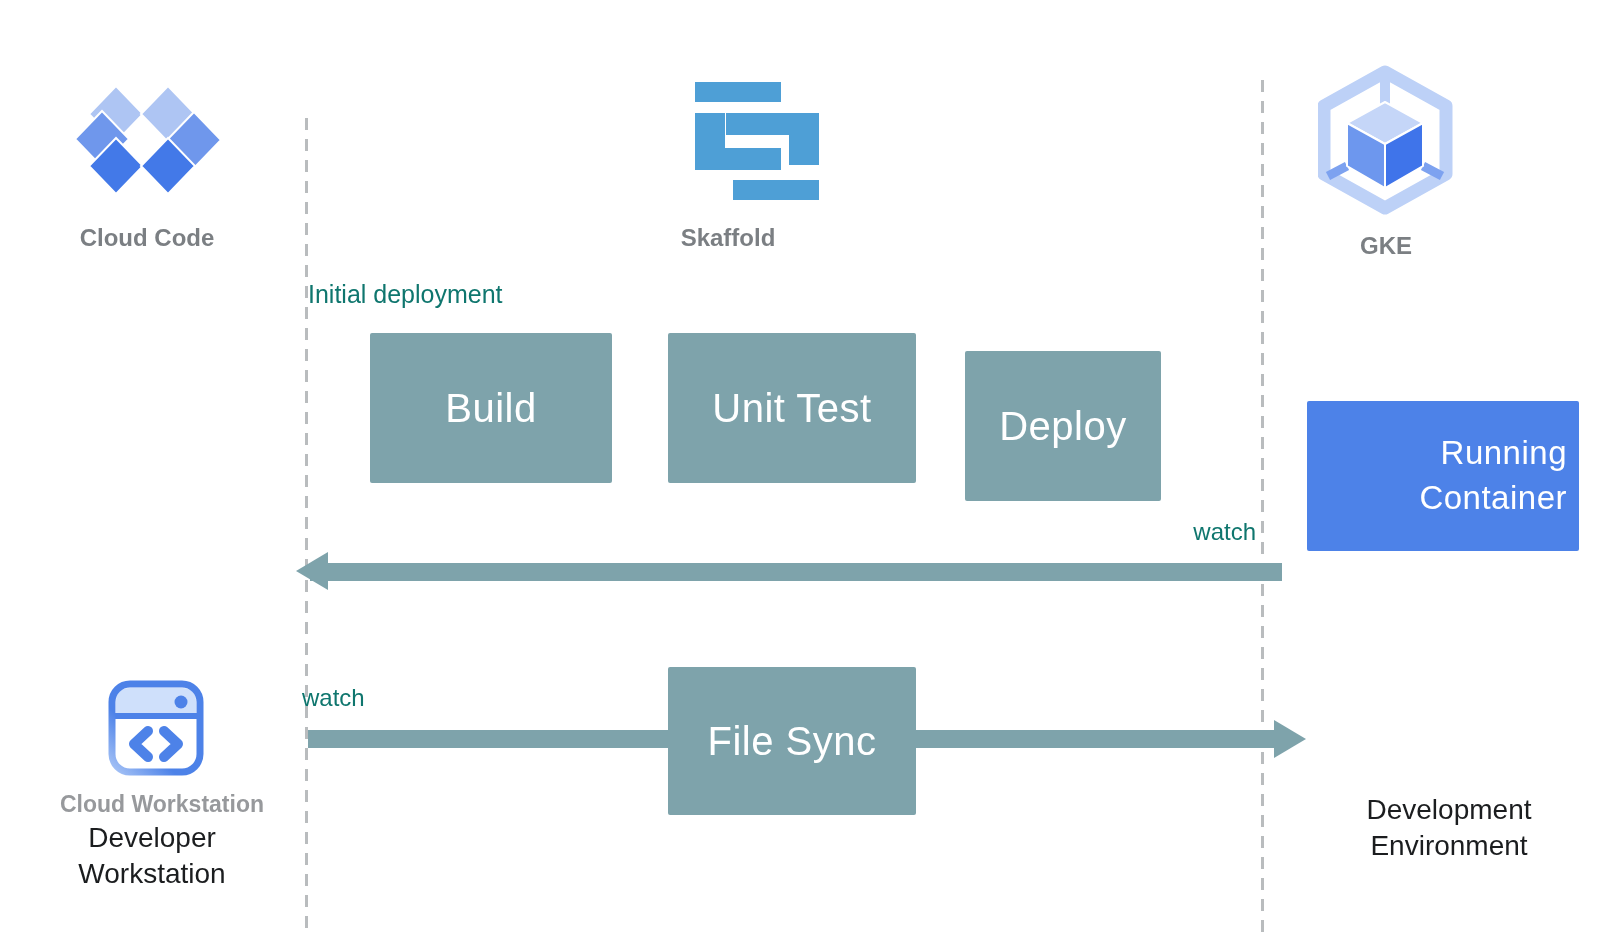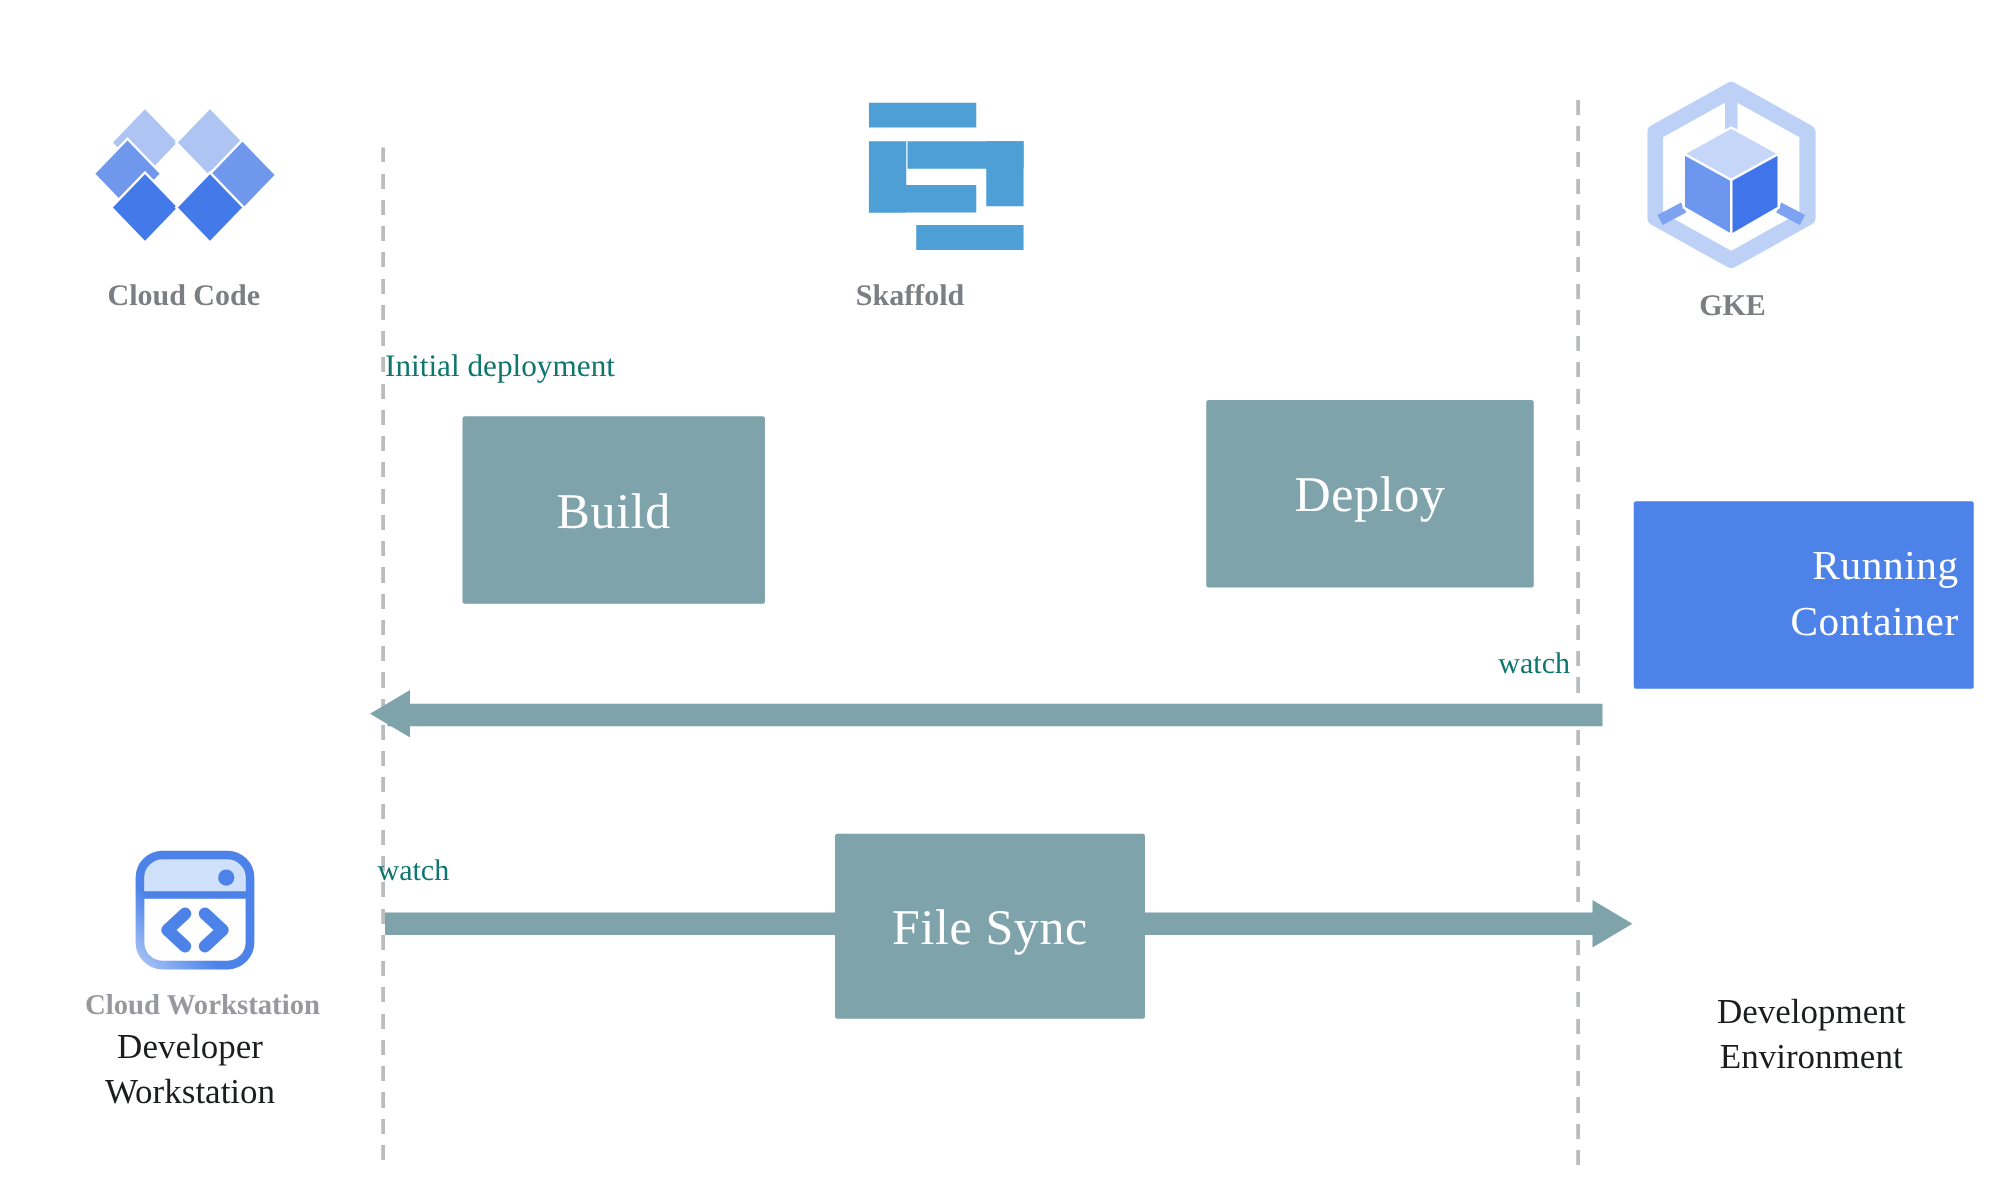--- a/index.html
+++ b/index.html
@@ -1,18 +1,18 @@
 <!DOCTYPE html>
 <html><head>
 <meta charset="utf-8">
 <style>
   html,body{margin:0;padding:0;background:#ffffff;}
   .stage{
     position:relative;width:1600px;height:948px;background:#ffffff;overflow:hidden;
-    font-family:Liberation Serif, serif;color:#1f2125;
+    font-family:Liberation Sans, sans-serif;color:#1f2125;
   }
   
   .vdash{
     position:absolute;width:3px;
     background:repeating-linear-gradient(to bottom,#b9bcbe 0 12px,transparent 12px 21px);
   }
   
   .node{
     position:absolute;display:flex;align-items:center;justify-content:center;
     text-align:center;color:#ffffff;letter-spacing:.5px;border-radius:2px;
@@ -90,21 +90,22 @@
       <polygon points="105,59 67,80 67,124 105,102" fill="#3f74ea"></polygon>
     </g>
   </svg>
   <div class="toollabel" style="left:1286px;top:232px;width:200px;">GKE</div>
 
   <div class="anno" style="left:308px;top:280px;">Initial deployment</div>
   <div class="anno small" style="left:1056px;top:518px;width:200px;text-align:right;">watch</div>
   <div class="anno small" style="left:302px;top:684px;">watch</div>
 
   <div class="node node-teal" style="left:370px;top:333px;width:242px;height:150px;">Build</div>
-  <div class="node node-teal" style="left:965px;top:320px;width:262px;height:150px;">Deploy</div>
+  <div class="node node-teal" style="left:668px;top:333px;width:248px;height:150px;">Unit Test</div>
+  <div class="node node-teal" style="left:965px;top:351px;width:196px;height:150px;">Deploy</div>
   <div class="node node-teal" style="left:668px;top:667px;width:248px;height:148px;">File Sync</div>
   <div class="node node-blue small" style="left:1307px;top:401px;width:248px;height:150px;">Running Container</div>
 
   <svg class="icon" style="left:108px;top:680px;" width="96" height="96" viewBox="0 0 96 96">
     <defs>
       <linearGradient id="cwstroke" x1="1" y1="0" x2="0" y2="1">
         <stop offset="0" stop-color="#4d82e8"></stop>
         <stop offset="0.65" stop-color="#4d82e8"></stop>
         <stop offset="1" stop-color="#a9c5f6"></stop>
       </linearGradient>

